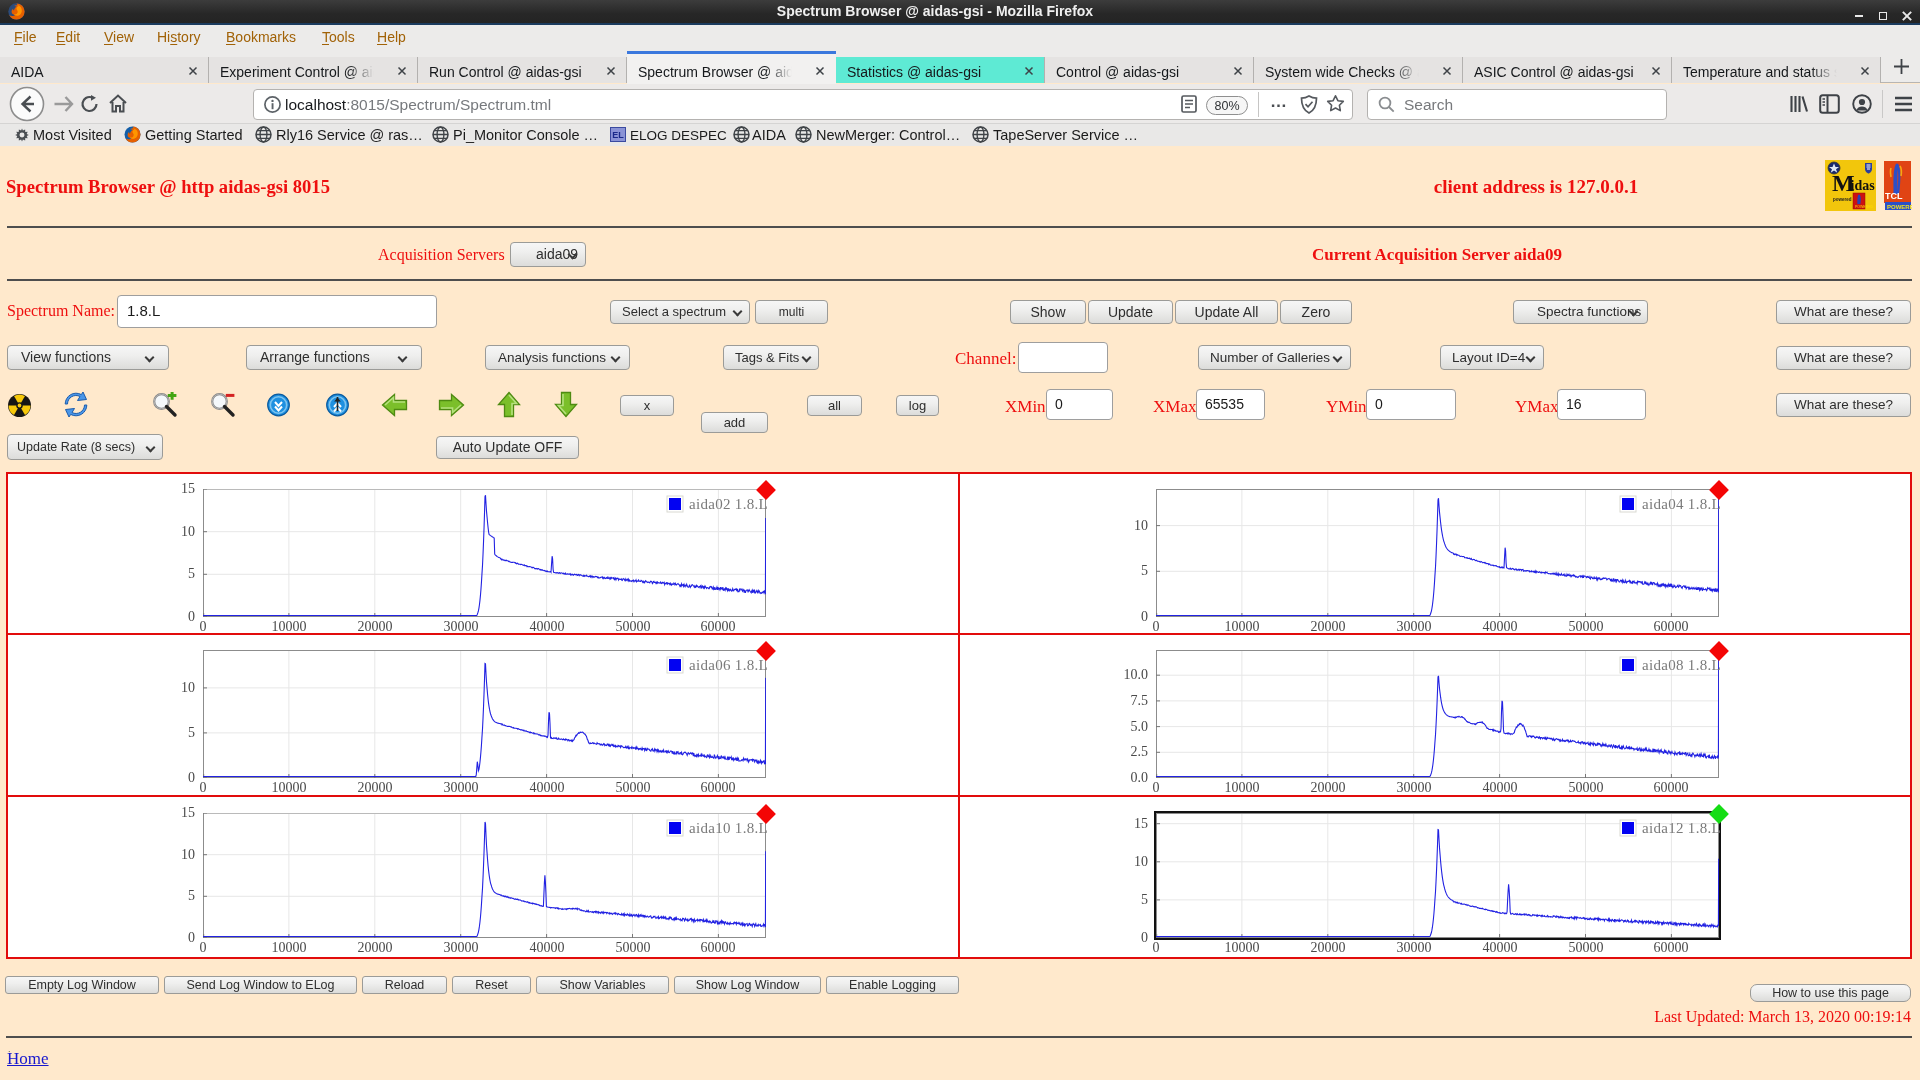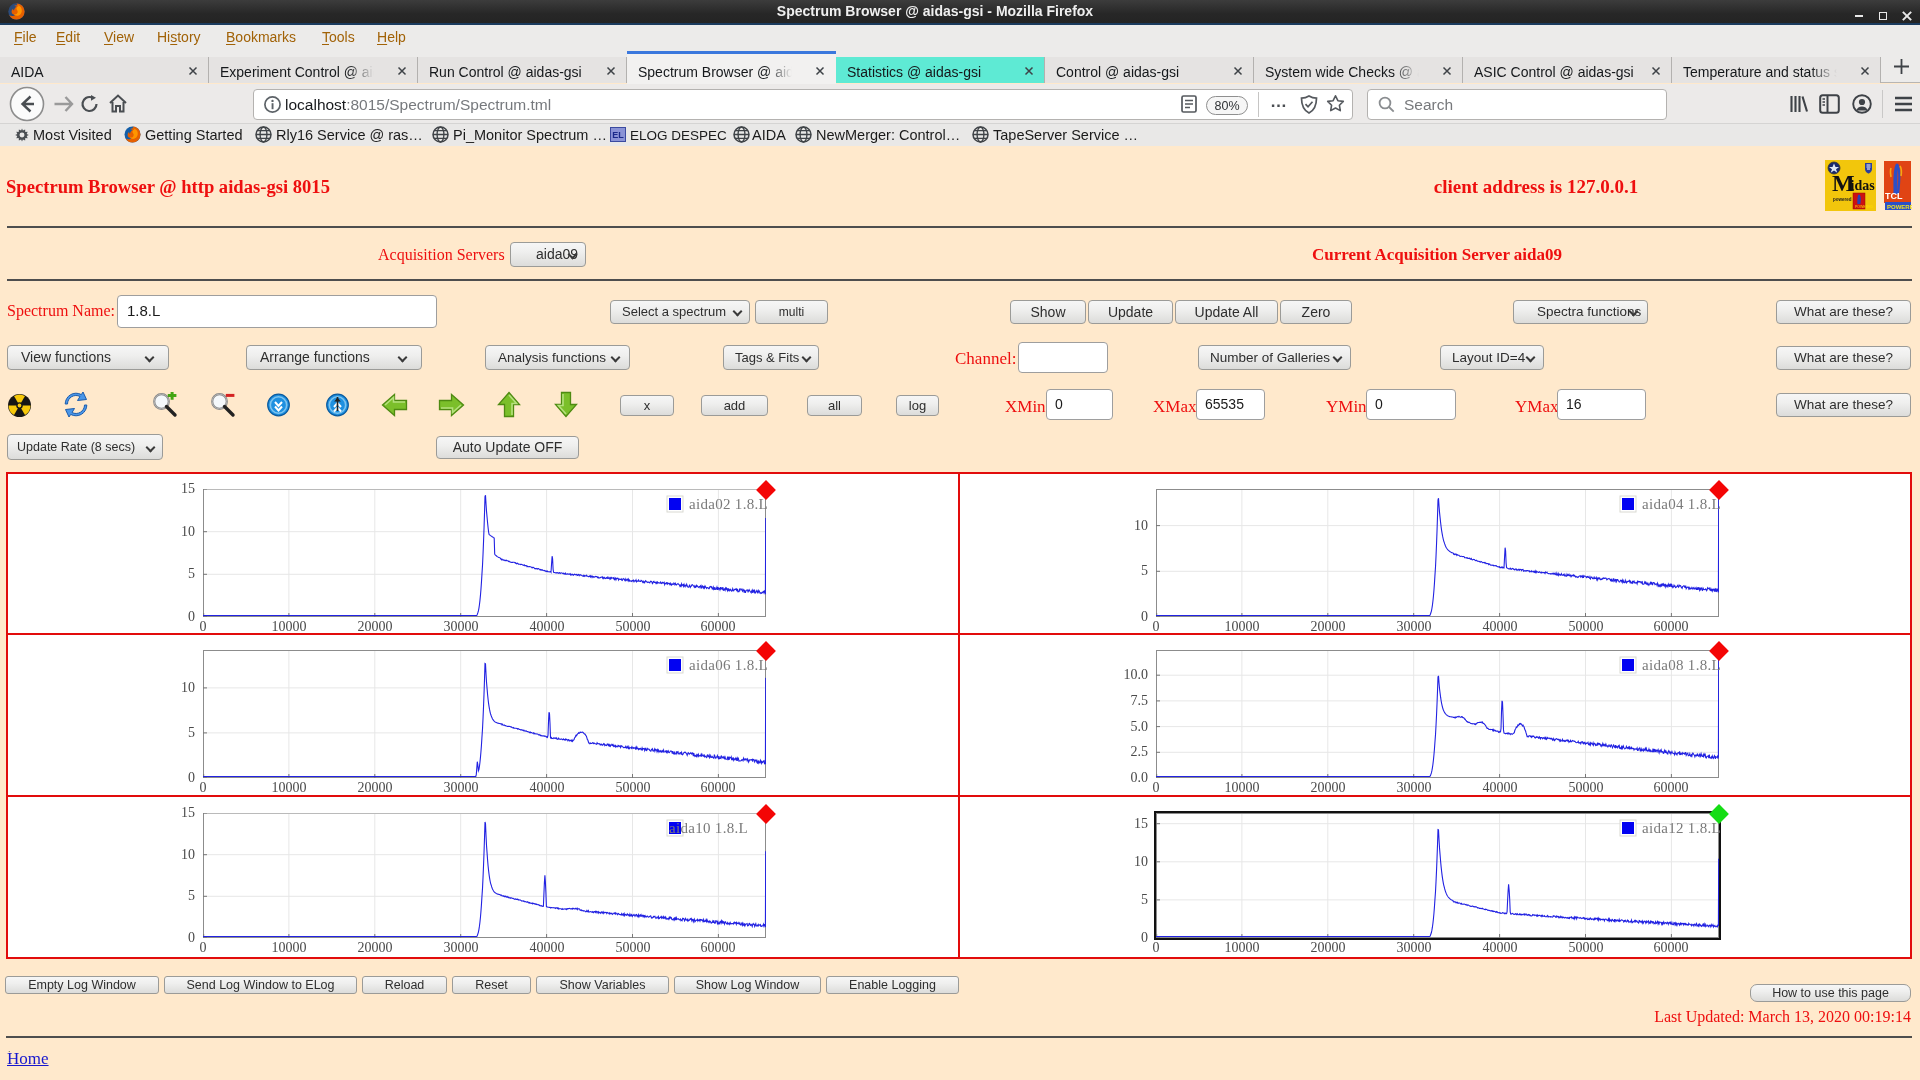--- a/index.html
+++ b/index.html
@@ -197,21 +197,21 @@
       <circle cx="8.5" cy="8.5" r="7.5" fill="none" stroke="#3f4347" stroke-width="1.5"></circle>
       <ellipse cx="8.5" cy="8.5" rx="3.4" ry="7.5" fill="none" stroke="#3f4347" stroke-width="1.3"></ellipse>
       <path d="M1 8.5 H16 M2.1 4.6 H14.9 M2.1 12.4 H14.9" stroke="#3f4347" stroke-width="1.3"></path>
     </svg>
     <div class="bm" style="left:276px">Rly16 Service @ ras…</div>
     <svg style="position:absolute;left:432px;top:2px" width="17" height="17" viewBox="0 0 17 17">
       <circle cx="8.5" cy="8.5" r="7.5" fill="none" stroke="#3f4347" stroke-width="1.5"></circle>
       <ellipse cx="8.5" cy="8.5" rx="3.4" ry="7.5" fill="none" stroke="#3f4347" stroke-width="1.3"></ellipse>
       <path d="M1 8.5 H16 M2.1 4.6 H14.9 M2.1 12.4 H14.9" stroke="#3f4347" stroke-width="1.3"></path>
     </svg>
-    <div class="bm" style="left:453px">Pi_Monitor Spectrum …</div>
+    <div class="bm" style="left:453px">Pi_Monitor Console …</div>
     <div style="position:absolute;left:610px;top:3px;width:16px;height:15px;background:#8a93d6;border:1px solid #3b4aa0;font-size:9px;color:#1a2a8a;text-align:center;line-height:14px;font-weight:bold">EL</div>
     <div class="bm" style="left:630px;font-size:13.5px;top:4px">ELOG DESPEC</div>
     <svg style="position:absolute;left:733px;top:2px" width="17" height="17" viewBox="0 0 17 17">
       <circle cx="8.5" cy="8.5" r="7.5" fill="none" stroke="#3f4347" stroke-width="1.5"></circle>
       <ellipse cx="8.5" cy="8.5" rx="3.4" ry="7.5" fill="none" stroke="#3f4347" stroke-width="1.3"></ellipse>
       <path d="M1 8.5 H16 M2.1 4.6 H14.9 M2.1 12.4 H14.9" stroke="#3f4347" stroke-width="1.3"></path>
     </svg>
     <div class="bm" style="left:752px">AIDA</div>
     <svg style="position:absolute;left:795px;top:2px" width="17" height="17" viewBox="0 0 17 17">
       <circle cx="8.5" cy="8.5" r="7.5" fill="none" stroke="#3f4347" stroke-width="1.5"></circle>
@@ -329,21 +329,21 @@
       <path d="M-9.5 0 L-1 -7.5 L-1 -3 L10.5 -3" stroke="#b5e07e" stroke-width="1.6" fill="none"></path>
     </g>
   </svg>
 <svg class="abs" style="left:554px;top:391px" width="24" height="27" viewBox="-12 -13.5 24 27">
     <g transform="rotate(-90)">
       <path d="M-12 0 L0 -10.5 L0 -4.5 L12 -4.5 L12 4.5 L0 4.5 L0 10.5 Z" fill="#7bbf2a" stroke="#4e8a12" stroke-width="1.3"></path>
       <path d="M-9.5 0 L-1 -7.5 L-1 -3 L10.5 -3" stroke="#b5e07e" stroke-width="1.6" fill="none"></path>
     </g>
   </svg>
 <div class="btn" style="left:620px;top:395px;width:54px;height:21px;font-size:13px;line-height:19px">x</div>
-<div class="btn" style="left:701px;top:395px;width:67px;height:21px;font-size:13px;line-height:19px">add</div>
+<div class="btn" style="left:701px;top:412px;width:67px;height:21px;font-size:13px;line-height:19px">add</div>
 <div class="btn" style="left:807px;top:395px;width:55px;height:21px;font-size:13px;line-height:19px">all</div>
 <div class="btn" style="left:896px;top:395px;width:43px;height:21px;font-size:13px;line-height:19px">log</div>
 <div class="abs serif red" style="left:1005px;top:397px;font-size:17px">XMin</div>
 <div class="input" style="left:1046px;top:389px;width:67px;height:31px;font-size:14px;padding:6px 0 0 8px">0</div>
 <div class="abs serif red" style="left:1153px;top:397px;font-size:17px">XMax</div>
 <div class="input" style="left:1196px;top:389px;width:69px;height:31px;font-size:14px;padding:6px 0 0 8px">65535</div>
 <div class="abs serif red" style="left:1326px;top:397px;font-size:17px">YMin</div>
 <div class="input" style="left:1366px;top:389px;width:90px;height:31px;font-size:14px;padding:6px 0 0 8px">0</div>
 <div class="abs serif red" style="left:1515px;top:397px;font-size:17px">YMax</div>
 <div class="input" style="left:1557px;top:389px;width:89px;height:31px;font-size:14px;padding:6px 0 0 8px">16</div>
@@ -542,21 +542,21 @@
 <div class="axlbl" style="left:157px;top:847px;width:38px;text-align:right">10</div>
 <div class="axlbl" style="left:157px;top:805px;width:38px;text-align:right">15</div>
 <div class="axlbl" style="left:163px;top:940px;width:80px;text-align:center">0</div>
 <div class="axlbl" style="left:249px;top:940px;width:80px;text-align:center">10000</div>
 <div class="axlbl" style="left:335px;top:940px;width:80px;text-align:center">20000</div>
 <div class="axlbl" style="left:421px;top:940px;width:80px;text-align:center">30000</div>
 <div class="axlbl" style="left:507px;top:940px;width:80px;text-align:center">40000</div>
 <div class="axlbl" style="left:593px;top:940px;width:80px;text-align:center">50000</div>
 <div class="axlbl" style="left:678px;top:940px;width:80px;text-align:center">60000</div>
 <div class="legend-sq" style="left:669px;top:822px"></div>
-<div class="legend-tx" style="left:669px;top:820px">aida10 1.8.L</div>
+<div class="legend-tx" style="left:689px;top:820px">aida10 1.8.L</div>
 <div class="diamond" style="left:759px;top:807px;background:#f40505"></div>
 <div class="abs" style="left:1156px;top:813px">
     <svg width="563" height="125" viewBox="0 0 563 125" style="display:block">
       <rect x="0.5" y="0.5" width="562" height="124" fill="#ffffff" stroke="#8c8c8c" stroke-width="1"></rect>
       <line x1="85.9" y1="1" x2="85.9" y2="124" stroke="#e7e7e7" stroke-width="1"></line>
       <line x1="171.8" y1="1" x2="171.8" y2="124" stroke="#e7e7e7" stroke-width="1"></line>
       <line x1="257.7" y1="1" x2="257.7" y2="124" stroke="#e7e7e7" stroke-width="1"></line>
       <line x1="343.6" y1="1" x2="343.6" y2="124" stroke="#e7e7e7" stroke-width="1"></line>
       <line x1="429.5" y1="1" x2="429.5" y2="124" stroke="#e7e7e7" stroke-width="1"></line>
       <line x1="515.4" y1="1" x2="515.4" y2="124" stroke="#e7e7e7" stroke-width="1"></line>

